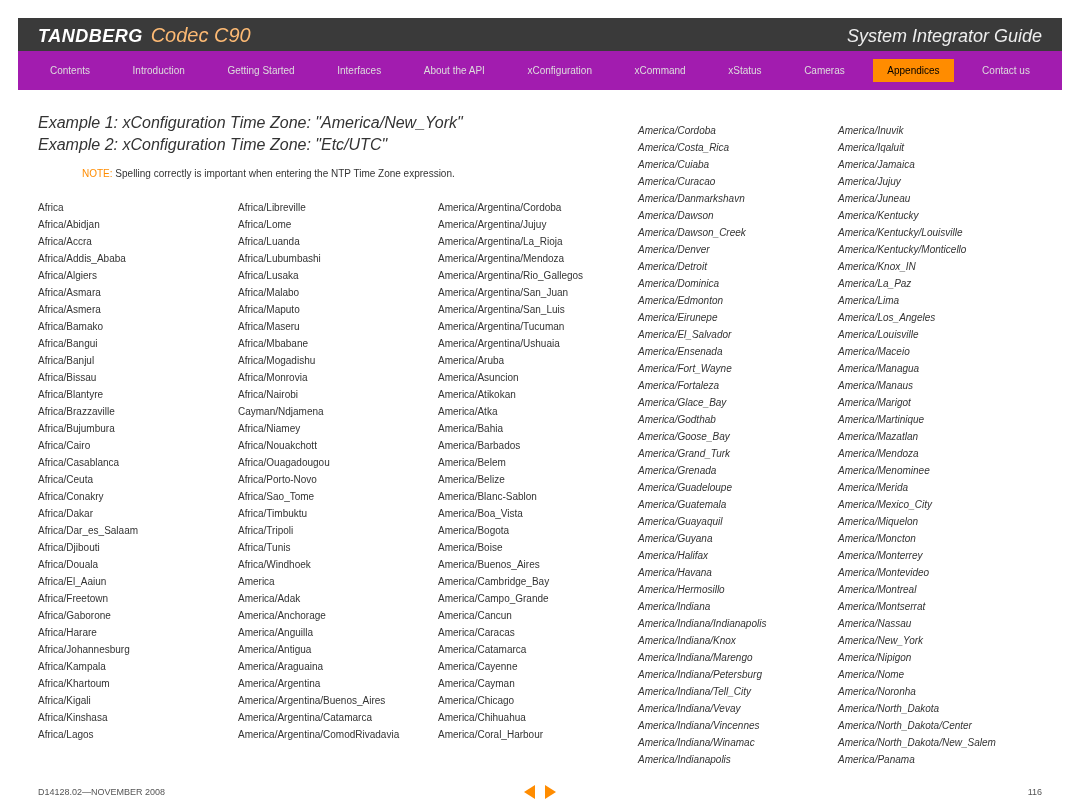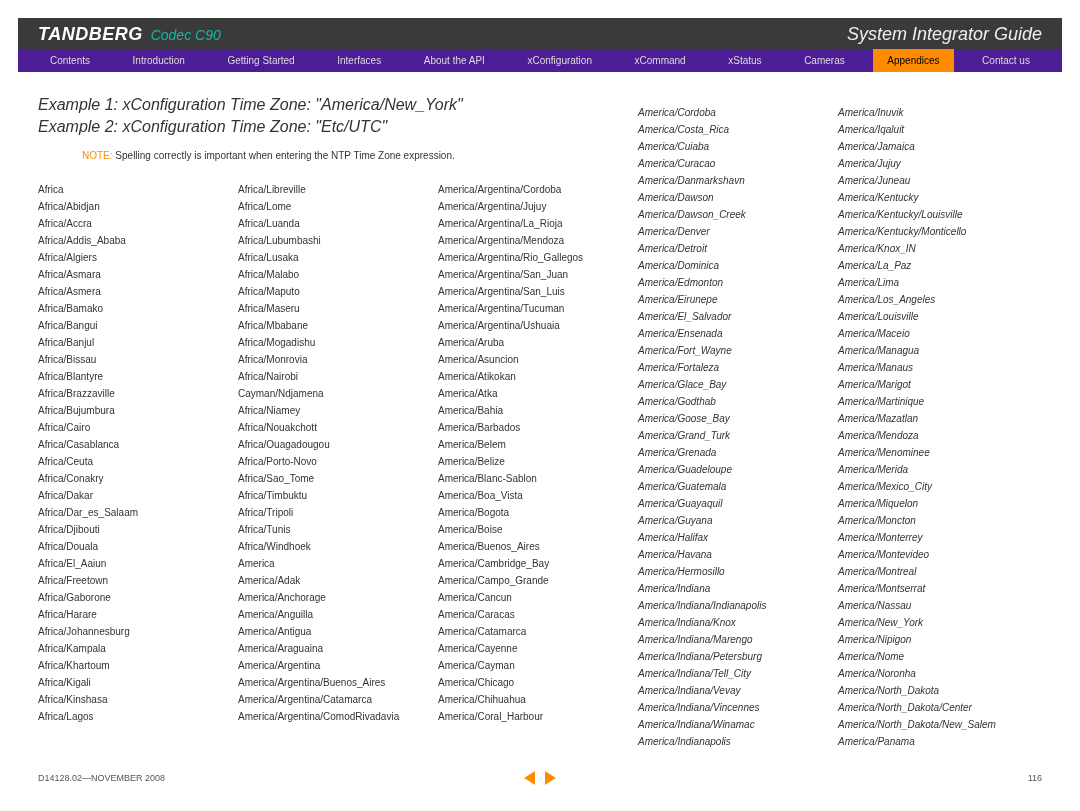--- a/index.html
+++ b/index.html
@@ -28,35 +28,35 @@
     display: flex;
     align-items: baseline;
     gap: 8px;
   }
   .brand-logo {
     font-weight: 900;
     font-size: 18px;
     letter-spacing: 0.5px;
   }
   .brand-model {
-    font-size: 14px;
+    font-size: 20px;
     font-weight: 300;
-    color: #14b8a6;
+    color: #fdba74;
     text-align: right;
   }
   .guide-title {
     font-size: 18px;
     font-weight: 300;
     color: #eee;
   }
   .nav-bar {
-    background: #4c1d95;
+    background: #a21caf;
     display: flex;
     justify-content: space-between;
-    padding: 0 18px;
+    padding: 8px 18px;
   }
   .nav-item {
     color: #ddd;
     font-size: 10px;
     padding: 6px 14px;
     cursor: pointer;
     white-space: nowrap;
   }
   .nav-item.active {
     background: #ff8c00;
@@ -112,21 +112,21 @@
     line-height: 17px;
     padding-top: 20px;
   }
   .tz-col-r {
     width: 200px;
     padding-right: 6px;
     font-style: italic;
   }
   .footer {
     position: absolute;
-    bottom: 28px;
+    bottom: 14px;
     left: 38px;
     right: 38px;
     display: flex;
     justify-content: space-between;
     align-items: center;
     font-size: 9px;
     color: #555;
   }
   .footer-arrows {
     position: absolute;

